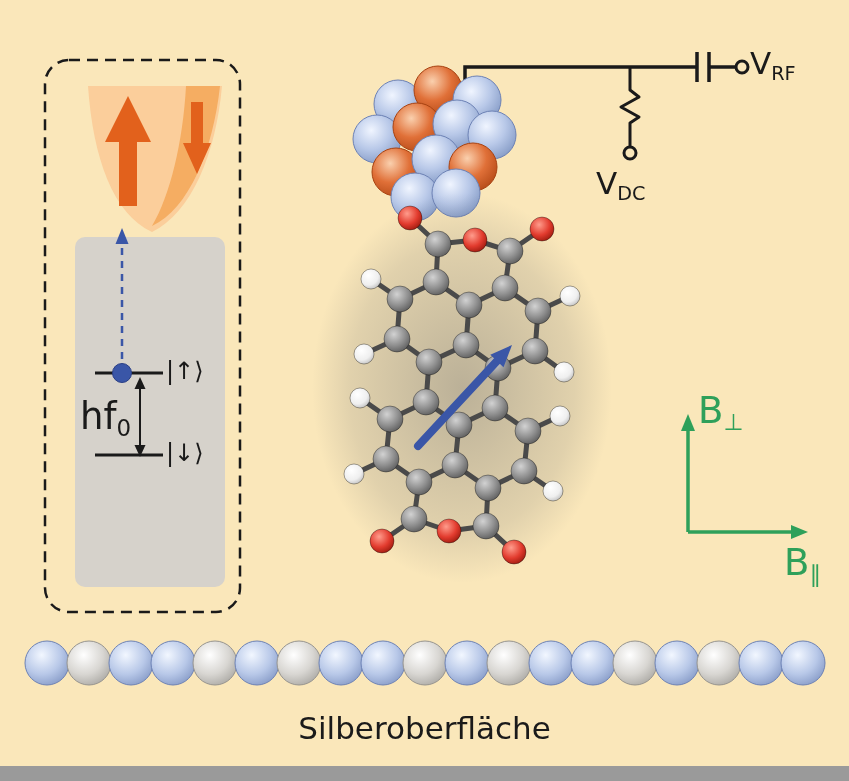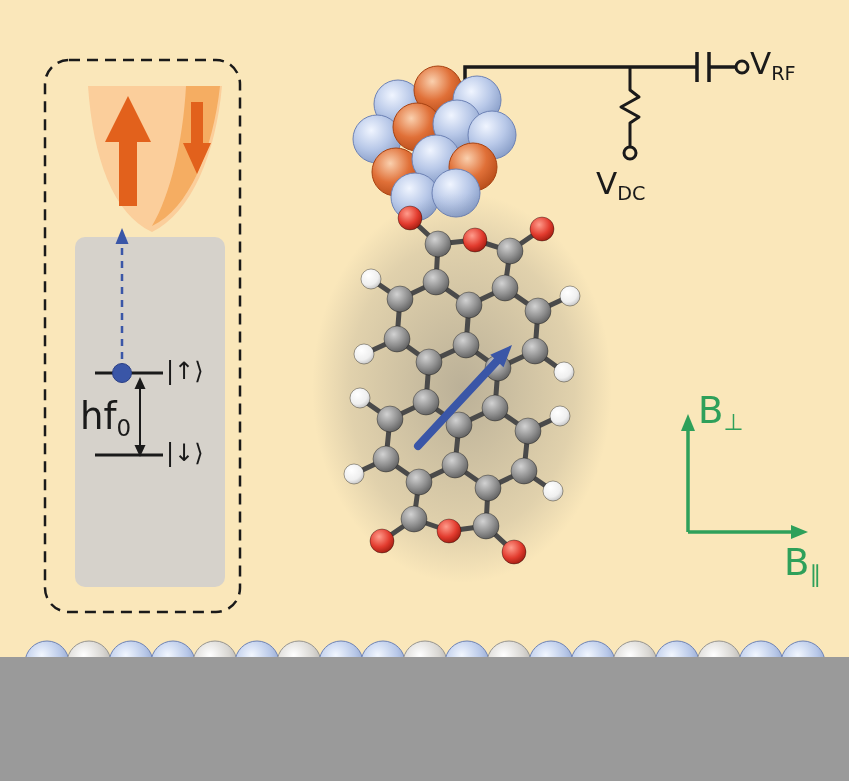--- a/index.html
+++ b/index.html
@@ -1,21 +1,21 @@
 <!DOCTYPE html>
 <html style="--bg: #FAE7BA; --ink: #1A1A1A; --blue: #3A56A7; --orange: #E2611C; --green: #2EA05A; --tiplight: #FBCE9B; --tipdark: #F5AD62; --panel: #D6D2CB;"><head>
 <meta charset="utf-8">
 <style>
   :root{
     --bg:#FAE7BA; --ink:#1A1A1A; --blue:#3A56A7; --orange:#E2611C;
     --green:#2EA05A; --tiplight:#FBCE9B; --tipdark:#F5AD62; --panel:#D6D2CB;
   }
   html,body{margin:0;padding:0;background:#9a9a9a;}
   .canvas{
-    position:relative; width:849px; height:657px; background:var(--bg);
+    position:relative; width:849px; height:766px; background:var(--bg);
     overflow:hidden; font-family:"DejaVu Sans","Liberation Sans",sans-serif;
     color:var(--ink); margin:0 auto;
   }
   svg{position:absolute;left:0;top:0;}
   .label{position:absolute; line-height:1; white-space:nowrap; color:var(--ink);}
   .label .sub{font-size:0.62em; vertical-align:-0.30em;}
   .green{color:var(--green);}
   .big{font-size:31px;}
   .mid{font-size:37px;}
   .ket{font-size:24px;}
@@ -250,13 +250,14 @@
     <span>B</span><span class="sub">⊥</span>
   </div>
   <div class="label mid green" style="left:784px;top:544px;">
     <span>B</span><span class="sub">∥</span>
   </div>
   <div class="label mid" style="left:80px;top:398px;">
     <span>hf</span><span class="sub">0</span>
   </div>
   <div class="label ket" style="left:166px;top:359px;">|↑⟩</div>
   <div class="label ket" style="left:166px;top:441px;">|↓⟩</div>
+  <div class="surface-caption">Silberoberfläche</div>
 </div>
 
 </body></html>

